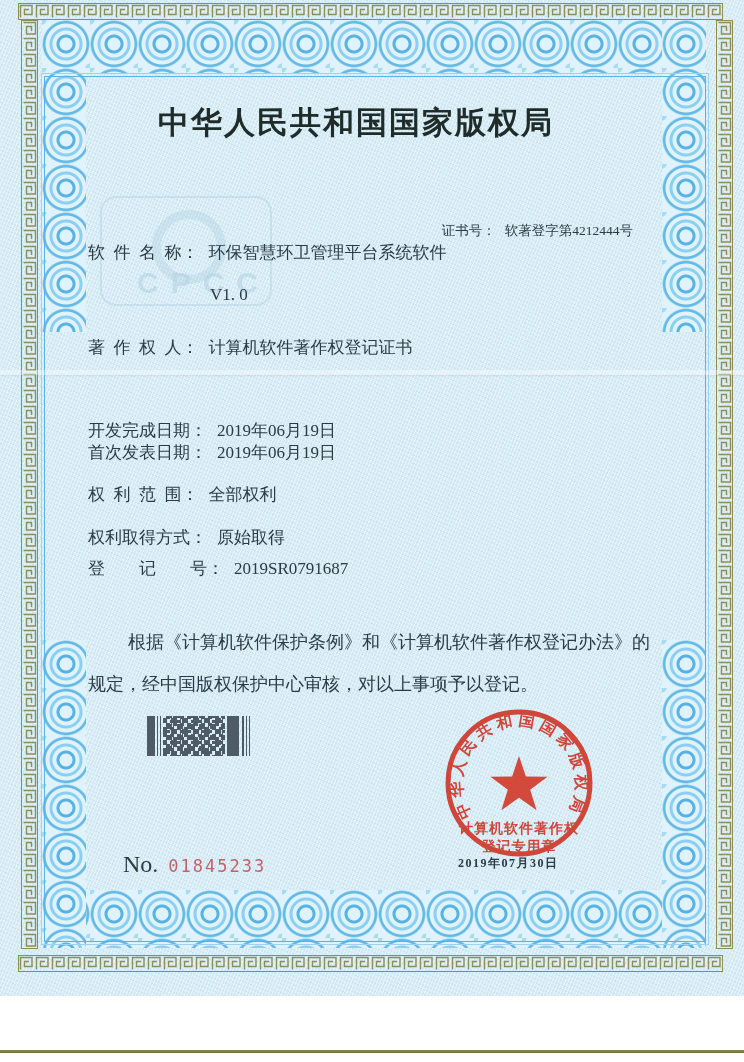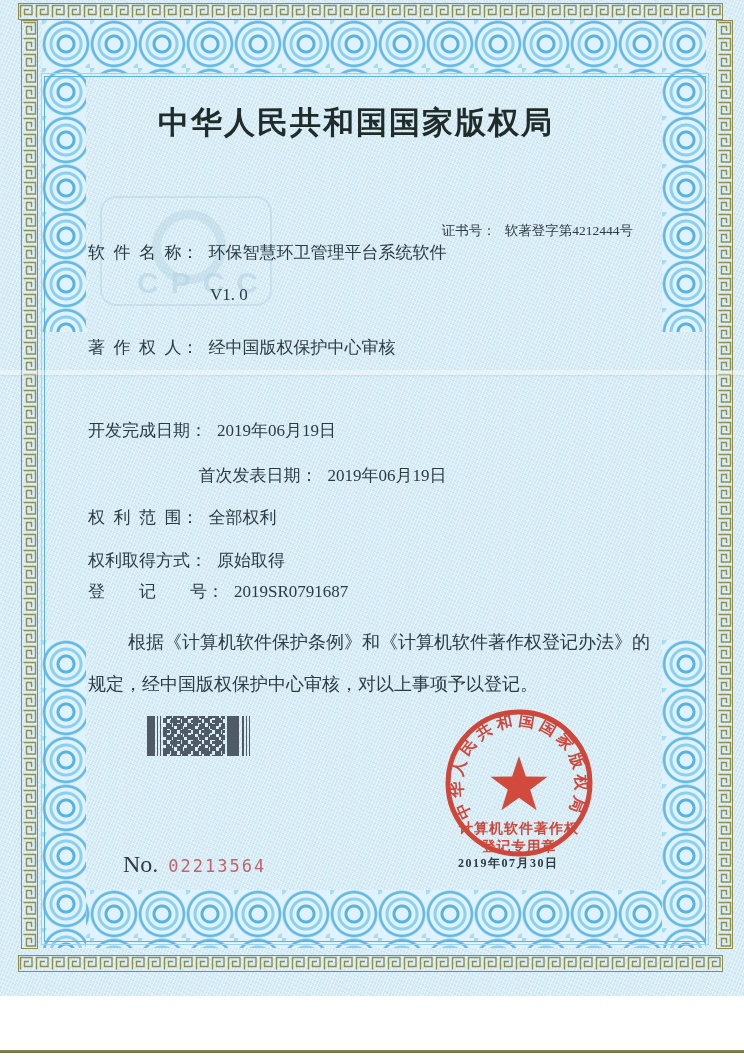--- a/index.html
+++ b/index.html
@@ -73,21 +73,21 @@
     font-size:13.5px;color:#2c3b42;white-space:pre;
   }
   .certline .certval{margin-left:9px;}
   .fields{position:absolute;left:88px;top:242px;font-size:17px;line-height:22px;color:#2b3b44;}
   .frow{white-space:nowrap;}
   .flabel{white-space:pre;}
   .fvalue{margin-left:10px;white-space:pre;}
   .fvalue2{margin-left:122px;margin-top:20px;}
   .row-owner{margin-top:31px;}
   .row-dev{margin-top:61px;}
-  .row-pub{margin-top:23px;text-align:right;}
+  .row-pub{}
   .row-acq{margin-top:21px;}
   .row-scope{margin-top:20px;}
   .row-reg{margin-top:9px;}
   .statement{
     position:absolute;left:88px;top:621px;width:590px;
     font-size:18px;line-height:42px;color:#2b3b44;
   }
   .statement div{white-space:nowrap;}
   .st1{padding-left:40px;}
   
@@ -164,21 +164,21 @@
   <div class="certline">
     <span>证书号：</span><span class="certval">软著登字第4212444号</span>
   </div>
 
   <div class="fields">
     <div class="frow">
       <span class="flabel">软  件  名  称：</span><span class="fvalue">环保智慧环卫管理平台系统软件</span>
     </div>
     <div class="fvalue2">V1. 0</div>
     <div class="frow row-owner">
-      <span class="flabel">著  作  权  人：</span><span class="fvalue">经中国版权保护中心审核</span>
+      <span class="flabel">著  作  权  人：</span><span class="fvalue">计算机软件著作权登记证书</span>
     </div>
     <div class="frow row-dev">
       <span class="flabel">开发完成日期：</span><span class="fvalue">2019年06月19日</span>
     </div>
     <div class="frow row-pub">
       <span class="flabel">首次发表日期：</span><span class="fvalue">2019年06月19日</span>
     </div>
     <div class="frow row-scope">
       <span class="flabel">权  利  范  围：</span><span class="fvalue">全部权利</span>
     </div>
@@ -208,19 +208,19 @@
     <g transform="translate(0,3)">
       <polygon fill="#d23e2f" points="0,-30 6.9,-9.5 28.5,-9.3 11.2,3.7 17.6,24.3 0,11.8 -17.6,24.3 -11.2,3.7 -28.5,-9.3 -6.9,-9.5"></polygon>
     </g>
     <text class="sealline" x="0" y="50" text-anchor="middle">计算机软件著作权</text>
     <text class="sealline" x="0" y="68" text-anchor="middle">登记专用章</text>
   </svg>
 
   <div class="issue-date">2019年07月30日</div>
 
   <div class="serial">
-    <span class="serial-no">No.</span><span class="serial-digits">02213564</span>
+    <span class="serial-no">No.</span><span class="serial-digits">01845233</span>
   </div>
 
 </div>
 
 <div class="scan-gap"></div>
 <div class="scan-line"></div>
 
 </body></html>

